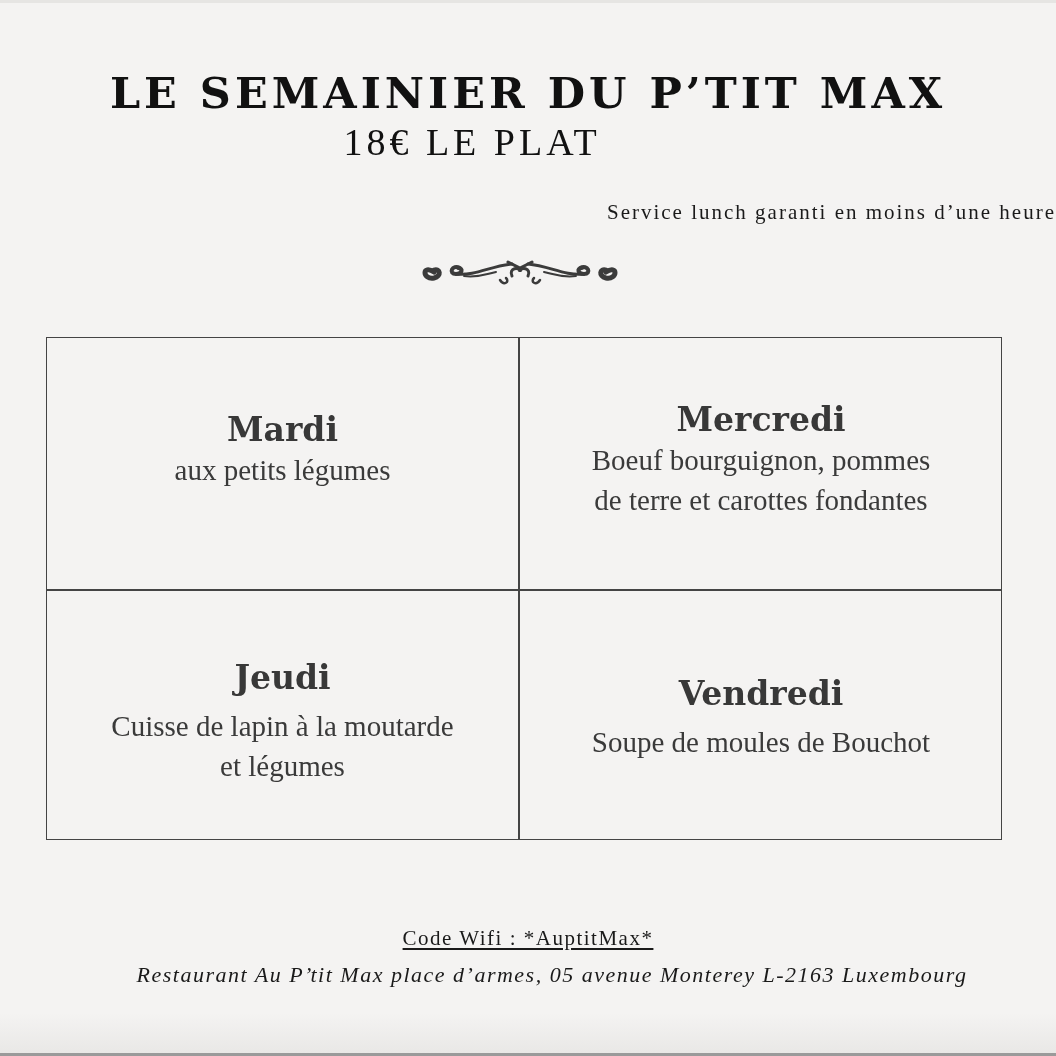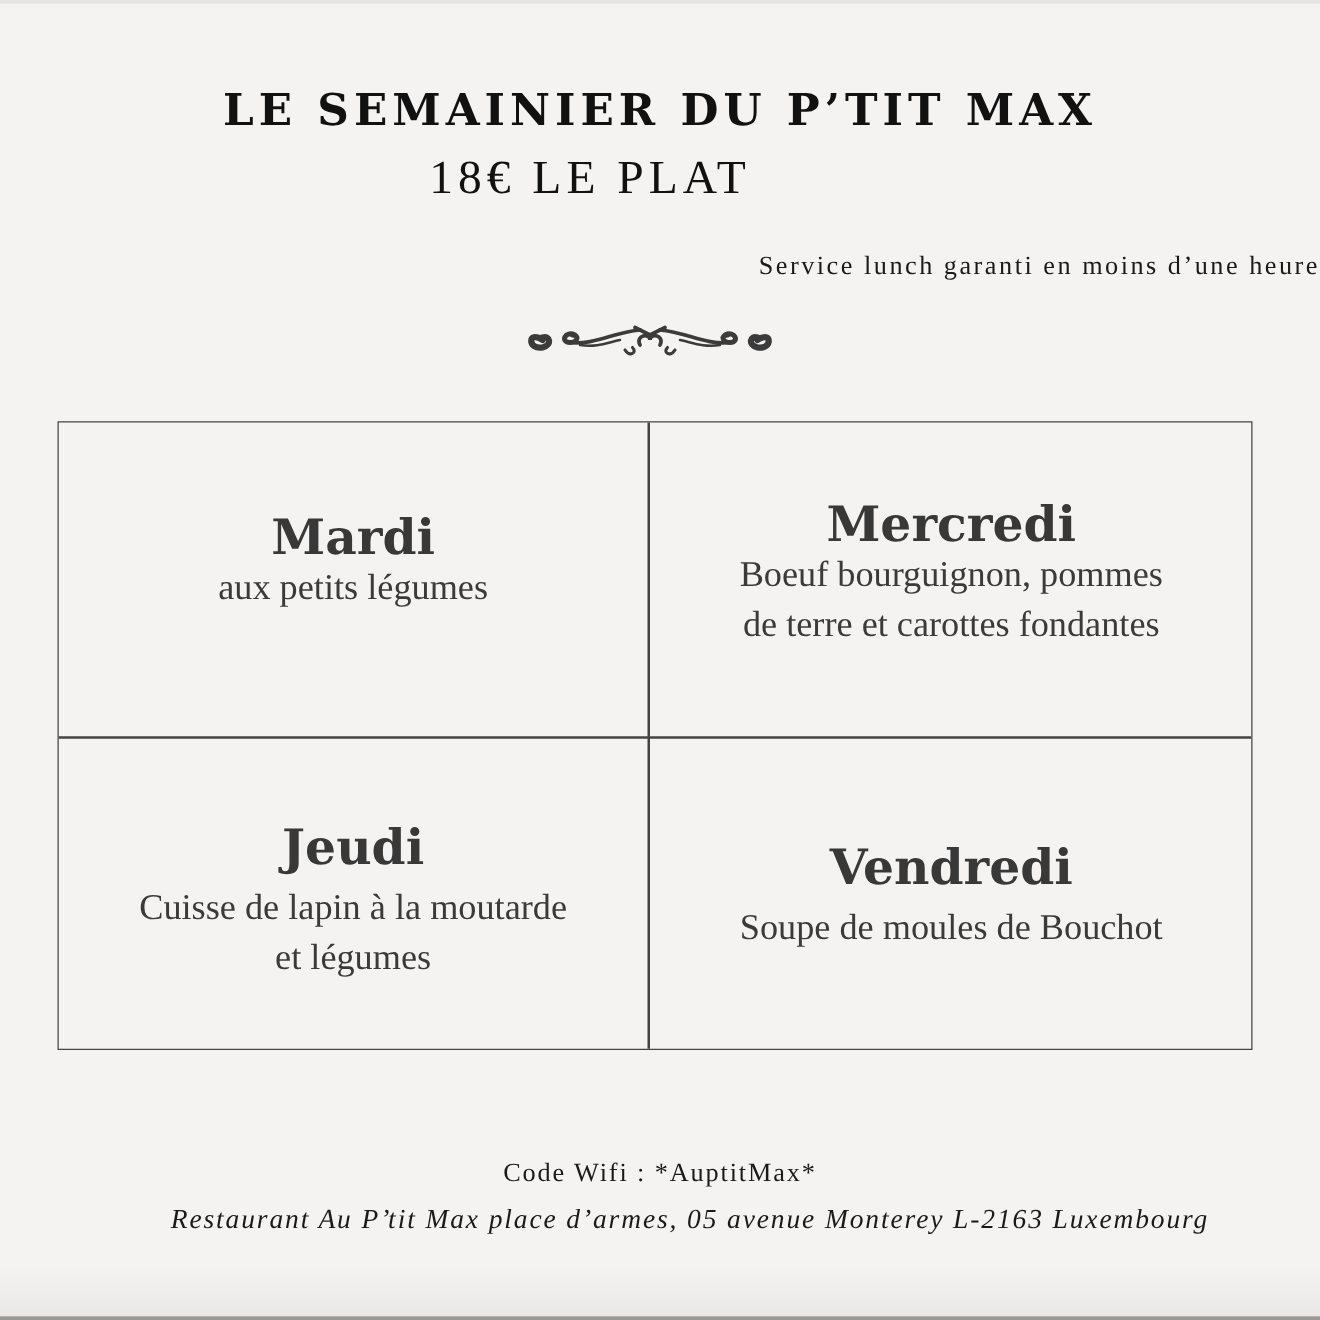--- a/index.html
+++ b/index.html
@@ -33,21 +33,21 @@
       width: 1056px; height: 40px;
       background: linear-gradient(to bottom, rgba(244,243,242,0), #e9e8e6);
     }
     .title {
       position: absolute;
       left: 0; top: 68px;
       width: 1056px;
       text-align: center;
       font-family: "DejaVu Serif", serif;
       font-weight: bold;
-      font-size: 35px;
+      font-size: 43px;
       letter-spacing: 4px;
       color: #111;
     }
     .subtitle {
       position: absolute;
       left: 0; top: 120px;
       width: 944px;
       text-align: center;
       font-family: "Liberation Serif", serif;
       font-size: 38px;
@@ -90,21 +90,21 @@
     }
     .cell {
       position: absolute;
       box-sizing: border-box;
       text-align: center;
       color: #3a3a3a;
     }
     .cell .day {
       font-family: "DejaVu Serif", serif;
       font-weight: bold;
-      font-size: 39px;
+      font-size: 33px;
       color: #383838;
       line-height: 40px;
     }
     .cell .dish {
       font-family: "Liberation Serif", serif;
       font-size: 29px;
       line-height: 40px;
       color: #3a3a3a;
     }
     .cell-mardi   { left: 0;     top: 0;     width: 471px; }
@@ -122,20 +122,21 @@
       position: absolute;
       left: 0; top: 926px;
       width: 1056px;
       text-align: center;
       font-family: "Liberation Serif", serif;
       font-size: 21px;
       letter-spacing: 1.5px;
       color: #1a1a1a;
     }
     .wifi span {
+      text-decoration: underline;
       text-underline-offset: 3px;
     }
     .address {
       position: absolute;
       left: 0; top: 962px;
       width: 1036px;
       text-align: center;
       font-family: "Liberation Serif", serif;
       font-style: italic;
       font-size: 22px;

